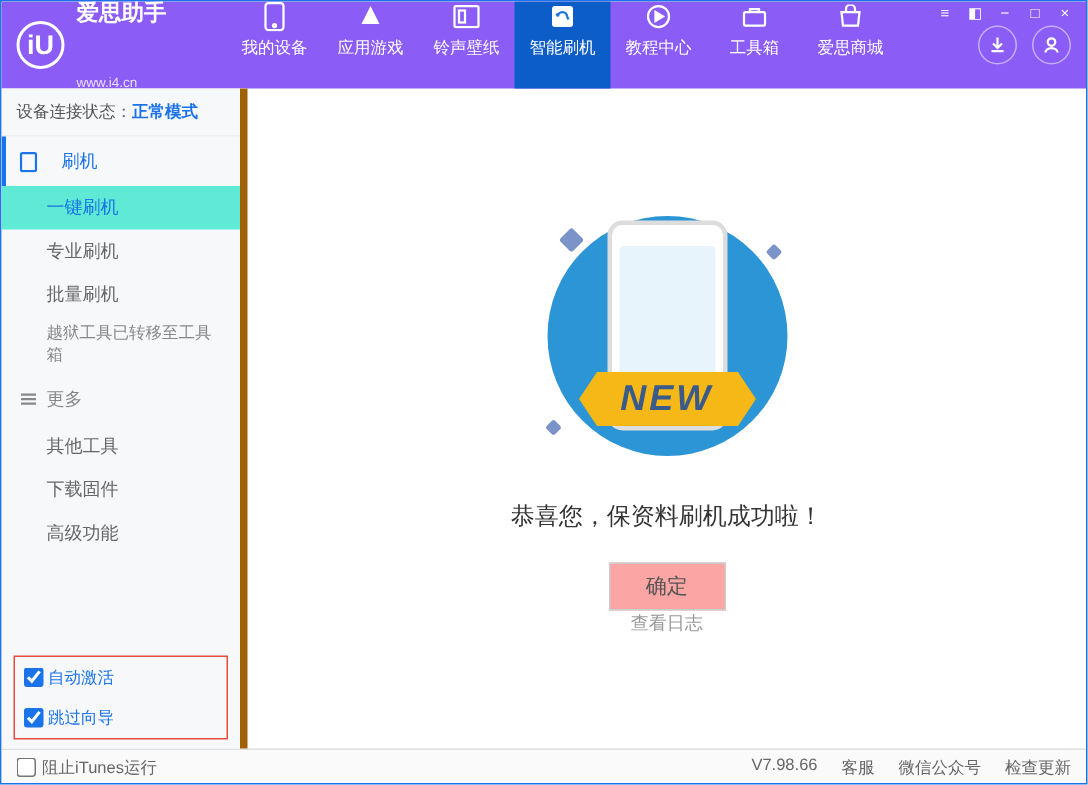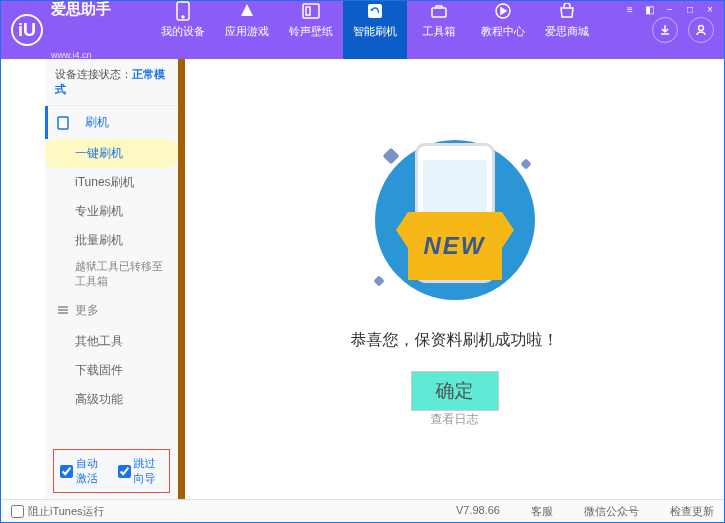--- a/index.html
+++ b/index.html
@@ -15,53 +15,53 @@
     .nav-tab { width: 64px; display: flex; flex-direction: column; align-items: center; justify-content: flex-start; font-size: 11px; cursor: pointer; gap: 3px; }
     .nav-tab.active { background: #0d5dc9; }
     .nav-tab-icon { width: 20px; height: 20px; display: flex; align-items: center; justify-content: center; }
     
     .header-right { display: flex; align-items: center; gap: 10px; margin-left: auto; }
     .header-icon-btn { width: 26px; height: 26px; border: 1px solid rgba(255,255,255,0.5); border-radius: 50%; display: flex; align-items: center; justify-content: center; cursor: pointer; }
     .win-controls { position: absolute; top: 2px; right: 6px; display: flex; gap: 2px; color: #fff; font-size: 10px; }
     .win-btn { width: 18px; height: 14px; display: flex; align-items: center; justify-content: center; cursor: pointer; }
     
     .main-area { display: flex; height: 440px; }
-    .sidebar { width: 140px; background: #f7f8fa; border-right: 7px solid #a16207; display: flex; flex-direction: column; font-size: 12px; color: #555; overflow-y: auto; margin-left: 44px; }
+    .sidebar { width: 164px; background: #f7f8fa; border-right: 5px solid #a16207; display: flex; flex-direction: column; font-size: 12px; color: #555; overflow-y: auto; }
     .conn-status { padding: 8px 10px; border-bottom: 1px solid #eee; font-size: 11px; }
     .conn-status .mode { color: #1a73e8; font-weight: bold; }
     
     .side-section { padding: 8px 12px; display: flex; align-items: center; gap: 6px; color: #888; cursor: pointer; }
     .side-section.selected { border-left: 3px solid #1a73e8; color: #1a73e8; padding-left: 9px; gap: 16px; }
     .side-item { padding: 6px 10px 6px 30px; cursor: pointer; color: #666; }
-    .side-item.active { background: #fef9c3; color: #1a73e8; border-radius: 10px; }
+    .side-item.active { background: #5eead4; color: #1a73e8; }
     .side-note { padding: 4px 10px 4px 30px; font-size: 11px; color: #888; line-height: 1.4; }
     
-    .options-box { border: 1px solid #e74c3c; margin: 6px 8px; padding: 6px; display: flex; gap: 12px; font-size: 11px; }
+    .options-box { border: 1px solid #e74c3c; margin: 6px 8px; padding: 6px; display: flex; gap: 12px; font-size: 11px; flex-direction: column; }
     .opt-check { display: flex; align-items: center; gap: 3px; color: #1a73e8; }
     .opt-check input { accent-color: #1a73e8; }
     
     .content { flex: 1; display: flex; flex-direction: column; align-items: center; justify-content: center; padding: 20px; }
     .phone-illustration { width: 220px; height: 180px; position: relative; margin-bottom: 20px; }
     .phone-bg { width: 160px; height: 160px; background: #2b95d6; border-radius: 50%; margin: 10px auto; position: relative; overflow: visible; }
     .phone-device { width: 80px; height: 140px; background: #fff; border-radius: 10px; border: 3px solid #ddd; position: absolute; left: 50%; top: 50%; transform: translate(-50%, -55%); }
     .phone-screen { width: 64px; height: 100px; background: #e8f4fb; margin: 14px auto 0; border-radius: 3px; }
     .phone-home { width: 12px; height: 12px; border: 2px solid #ccc; border-radius: 50%; margin: 6px auto 0; }
-    .new-banner { position: absolute; bottom: 30px; left: 50%; transform: translateX(-50%); background: #f5b817; color: #3a5a8a; font-weight: bold; font-size: 24px; padding: 20px 16px; letter-spacing: 2px; font-style: italic; }
+    .new-banner { position: absolute; bottom: 30px; left: 50%; transform: translateX(-50%); background: #f5b817; color: #3a5a8a; font-weight: bold; font-size: 24px; padding: 4px 16px; letter-spacing: 2px; font-style: italic; }
     .new-banner::before, .new-banner::after { content: ''; position: absolute; top: 0; border-top: 18px solid transparent; border-bottom: 18px solid transparent; }
     .new-banner::before { left: -12px; border-right: 12px solid #f5b817; }
     .new-banner::after { right: -12px; border-left: 12px solid #f5b817; }
     
     .success-msg { font-size: 16px; color: #333; margin-bottom: 20px; }
-    .confirm-btn { padding: 6px 24px; border: 1px solid #ccc; background: #5eead4; font-size: 19px; color: #555; cursor: pointer; }
+    .confirm-btn { padding: 6px 24px; border: 1px solid #ccc; background: #fca5a5; font-size: 14px; color: #555; cursor: pointer; }
     .view-log { font-size: 12px; color: #999; cursor: pointer; }
     
     .footer { height: 24px; border-top: 1px solid #e0e0e0; display: flex; align-items: center; padding: 0 10px; font-size: 11px; color: #666; background: #fafafa; }
     .footer-left { display: flex; align-items: center; gap: 4px; }
     .footer-right { margin-left: auto; display: flex; gap: 16px; }
-    .footer-item { cursor: pointer; margin-left: 15px; }
+    .footer-item { cursor: pointer; }
     .burst { position: absolute; width: 12px; height: 12px; background: #7a93c9; border-radius: 2px; transform: rotate(45deg); }
   </style>
 </head>
 <body>
 
 <div class="win-controls">
   <div class="win-btn">≡</div>
   <div class="win-btn">◧</div>
   <div class="win-btn">−</div>
   <div class="win-btn">□</div>
@@ -107,35 +107,35 @@
       <div class="nav-tab-icon">
           <svg width="18" height="18" viewBox="0 0 18 18" fill="#fff">
             <rect x="2" y="2" width="14" height="14" rx="2"></rect>
             <path d="M6 9 A3 3 0 0 1 12 9 M6 9 L5 7 M12 9 L13 11" stroke="#1a73e8" fill="none" stroke-width="1.5"></path>
           </svg>
         </div>
       <span>智能刷机</span>
     </div>
     <div class="nav-tab">
       <div class="nav-tab-icon">
+          <svg width="18" height="18" viewBox="0 0 18 18" fill="none" stroke="#fff" stroke-width="1.5">
+            <circle cx="9" cy="9" r="7"></circle>
+            <path d="M7 6 L12 9 L7 12 Z" fill="#fff"></path>
+          </svg>
+        </div>
+      <span>教程中心</span>
+    </div>
+    <div class="nav-tab">
+      <div class="nav-tab-icon">
           <svg width="18" height="16" viewBox="0 0 18 16" fill="none" stroke="#fff" stroke-width="1.5">
             <rect x="2" y="5" width="14" height="9" rx="1"></rect>
             <path d="M6 5 V3 h6 v2"></path>
           </svg>
         </div>
       <span>工具箱</span>
-    </div>
-    <div class="nav-tab">
-      <div class="nav-tab-icon">
-          <svg width="18" height="18" viewBox="0 0 18 18" fill="none" stroke="#fff" stroke-width="1.5">
-            <circle cx="9" cy="9" r="7"></circle>
-            <path d="M7 6 L12 9 L7 12 Z" fill="#fff"></path>
-          </svg>
-        </div>
-      <span>教程中心</span>
     </div>
     <div class="nav-tab">
       <div class="nav-tab-icon">
           <svg width="18" height="16" viewBox="0 0 18 16" fill="none" stroke="#fff" stroke-width="1.5">
             <path d="M3 5 h12 l-1 9 H4 Z M6 5 V3 a3 3 0 0 1 6 0 v2"></path>
           </svg>
         </div>
       <span>爱思商城</span>
     </div>
   </div>
@@ -159,21 +159,20 @@
     <div class="conn-status">
       <span>设备连接状态：</span><span class="mode">正常模式</span>
     </div>
     <div class="side-section selected">
       <svg width="12" height="14" viewBox="0 0 12 14" fill="none" stroke="#1a73e8" stroke-width="1.5">
           <rect x="1" y="1" width="10" height="12" rx="1"></rect>
         </svg>
       <span>刷机</span>
     </div>
     <div class="side-item active">一键刷机</div>
-    <div class="side-item">iTunes刷机</div>
     <div class="side-item">专业刷机</div>
     <div class="side-item">批量刷机</div>
     <div class="side-note">越狱工具已转移至工具箱</div>
     <div class="side-section">
       <svg width="12" height="10" viewBox="0 0 12 10" fill="none" stroke="#888" stroke-width="1.5">
           <path d="M1 2 H11 M1 5 H11 M1 8 H11"></path>
         </svg>
       <span>更多</span>
     </div>
     <div class="side-item">其他工具</div>

